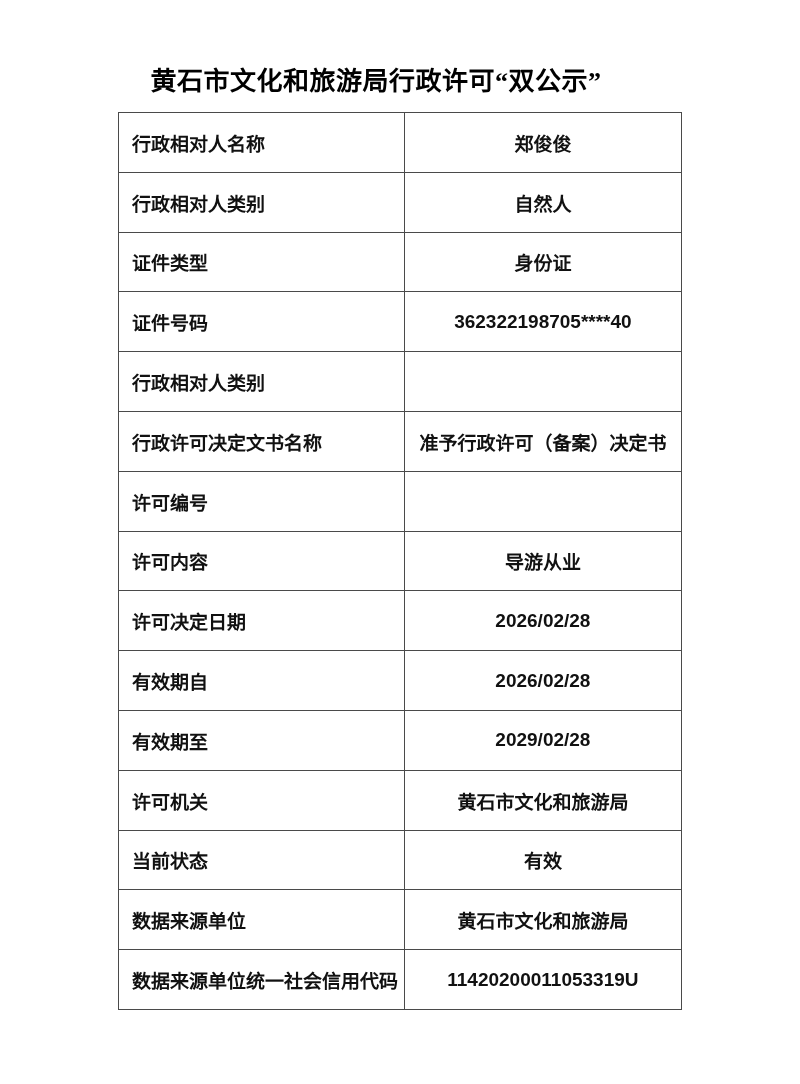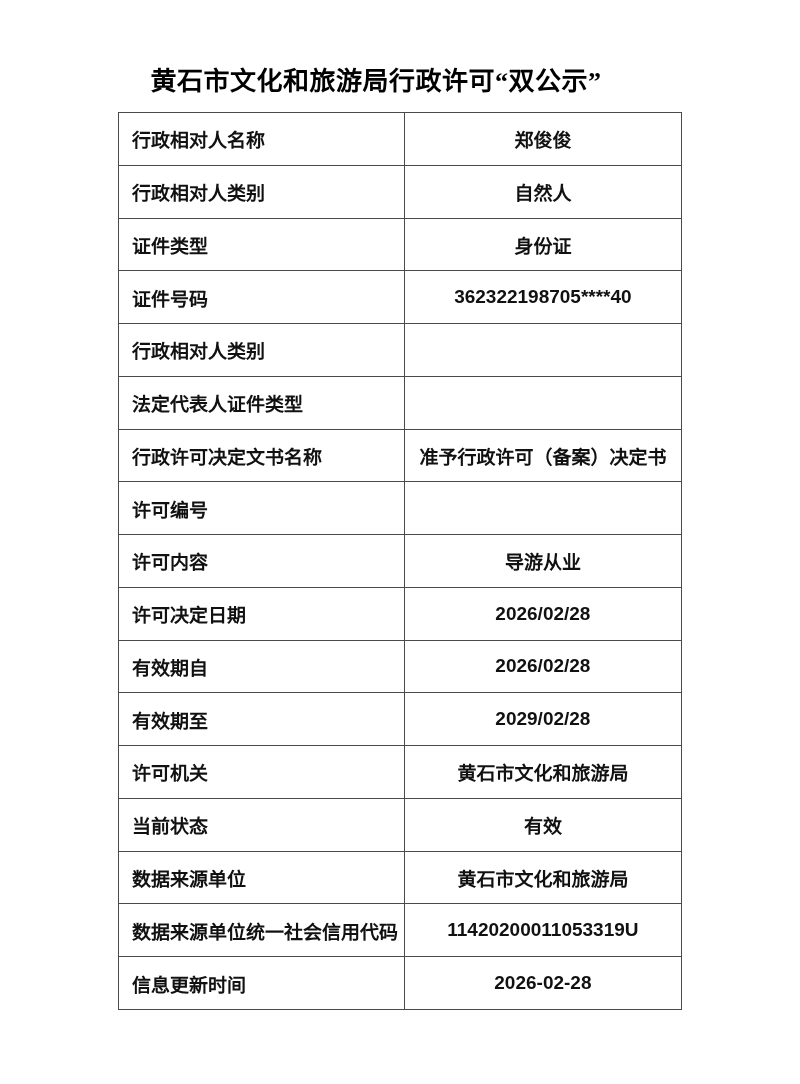--- a/index.html
+++ b/index.html
@@ -85,24 +85,20 @@
       </tr>
       <tr>
         <td class="label">证件号码</td>
         <td class="value">362322198705****40</td>
       </tr>
       <tr>
         <td class="label">行政相对人类别</td>
         <td class="value"></td>
       </tr>
       <tr>
-        <td class="label">法定代表人证件类型</td>
-        <td class="value"></td>
-      </tr>
-      <tr>
         <td class="label">行政许可决定文书名称</td>
         <td class="value">准予行政许可（备案）决定书</td>
       </tr>
       <tr>
         <td class="label">许可编号</td>
         <td class="value"></td>
       </tr>
       <tr>
         <td class="label">许可内容</td>
         <td class="value">导游从业</td>
@@ -128,20 +124,16 @@
         <td class="value">有效</td>
       </tr>
       <tr>
         <td class="label">数据来源单位</td>
         <td class="value">黄石市文化和旅游局</td>
       </tr>
       <tr>
         <td class="label">数据来源单位统一社会信用代码</td>
         <td class="value">11420200011053319U</td>
       </tr>
-      <tr>
-        <td class="label">信息更新时间</td>
-        <td class="value">2026-02-28</td>
-      </tr>
     </tbody>
   </table>
 
 </div>
 
 </body></html>

